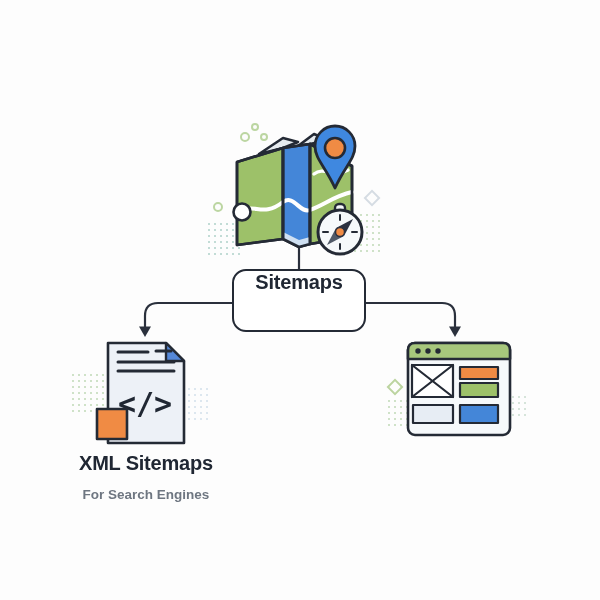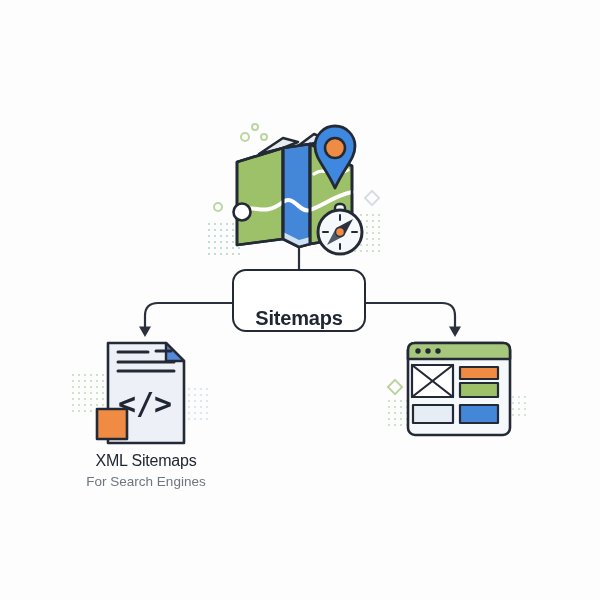--- a/index.html
+++ b/index.html
@@ -15,21 +15,21 @@
   .abs{position:absolute;}
 
   
   .conn{fill:none;stroke:var(--connector);stroke-width:2.2px;}
   .arrowhead{fill:var(--connector);stroke:none;}
 
   
   .root-node{
     position:absolute;left:232px;top:269px;width:134px;height:63px;
     background:#ffffff;border:2.5px solid var(--outline);border-radius:14px;
-    display:flex;align-items:flex-end;justify-content:center;box-sizing:border-box;
+    display:flex;align-items:flex-start;justify-content:center;box-sizing:border-box;
   }
   .root-node span{font-size:20px;font-weight:700;color:var(--text-dark);letter-spacing:-0.2px;}
 
   
   .ol{stroke:var(--outline);stroke-linejoin:round;stroke-linecap:round;}
   .nof{fill:none;}
   .f-green{fill:var(--map-green);}
   .f-blue{fill:var(--map-blue);}
   .f-gray{fill:#e6ebef;}
   .f-white{fill:#ffffff;}
@@ -37,22 +37,22 @@
   .f-orange{fill:var(--accent-orange);}
   .f-pin{fill:var(--pin-blue);}
   .f-doc{fill:var(--doc-fill);}
   .f-fold{fill:var(--fold-blue);}
   .f-bar{fill:var(--browser-bar-green);}
   .f-light{fill:var(--panel-light);}
   .white-route{stroke:#ffffff;fill:none;stroke-linecap:round;}
 
   
   .branch-label{position:absolute;width:200px;text-align:center;}
-  .branch-title{font-size:16px;font-weight:400;color:var(--text-dark);letter-spacing:-0.2px;}
-  .branch-sub{font-size:13.5px;color:var(--text-gray);margin-top:4px;}
+  .branch-title{font-size:20px;font-weight:700;color:var(--text-dark);letter-spacing:-0.2px;}
+  .branch-sub{font-size:13.5px;color:var(--text-gray);margin-top:12px;font-weight:bold;}
 
   
   .dots{position:absolute;background-image:radial-gradient(circle, var(--dot,#cfe2c8) 1.1px, transparent 1.45px);background-size:6px 6px;}
   .diamond{position:absolute;width:8px;height:8px;border:2px solid #d5dce3;transform:rotate(45deg);}
   .diamond.green{border-color:#bcd4a0;}
 </style>
 </head>
 <body>
 
 <div class="stage">

